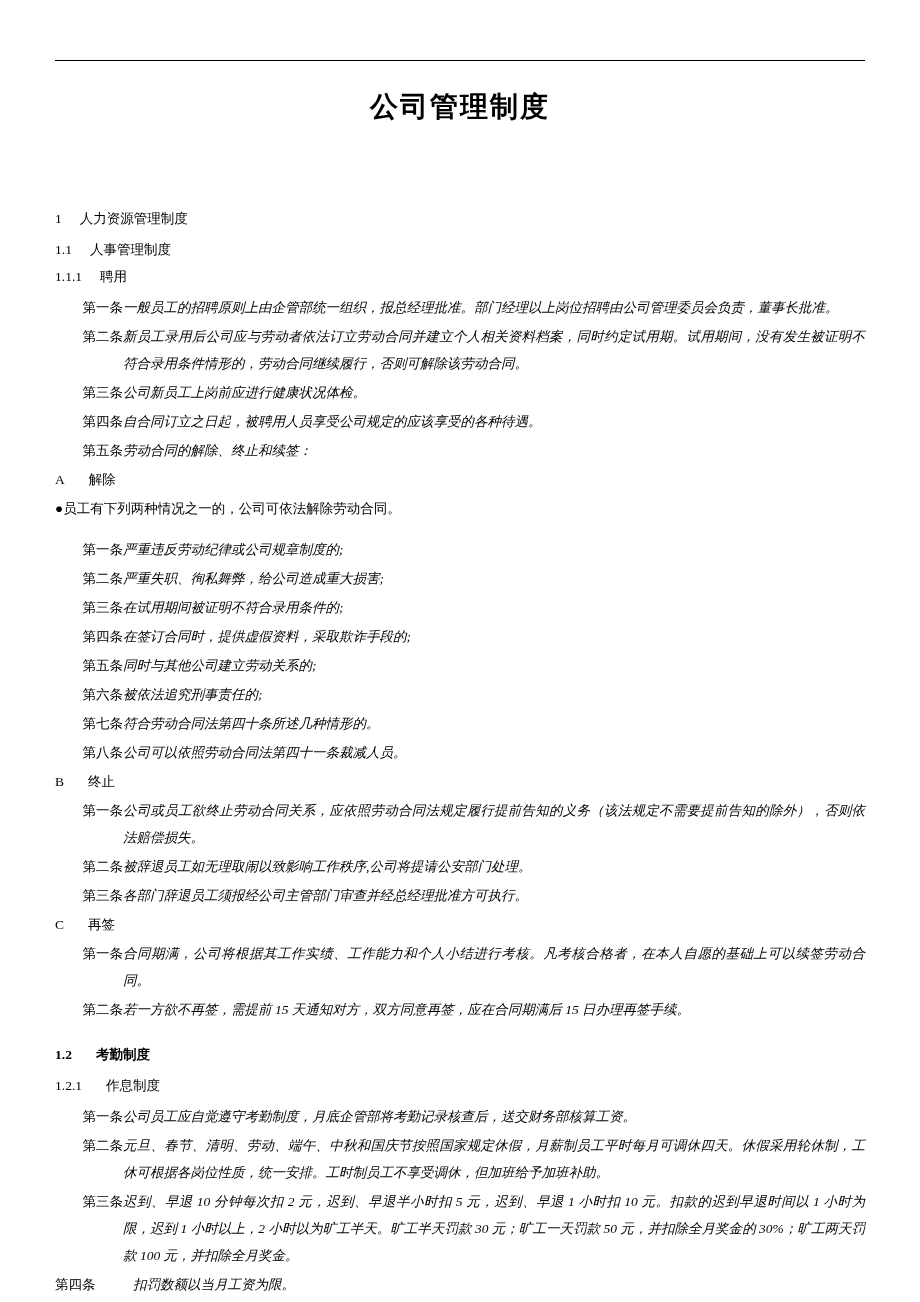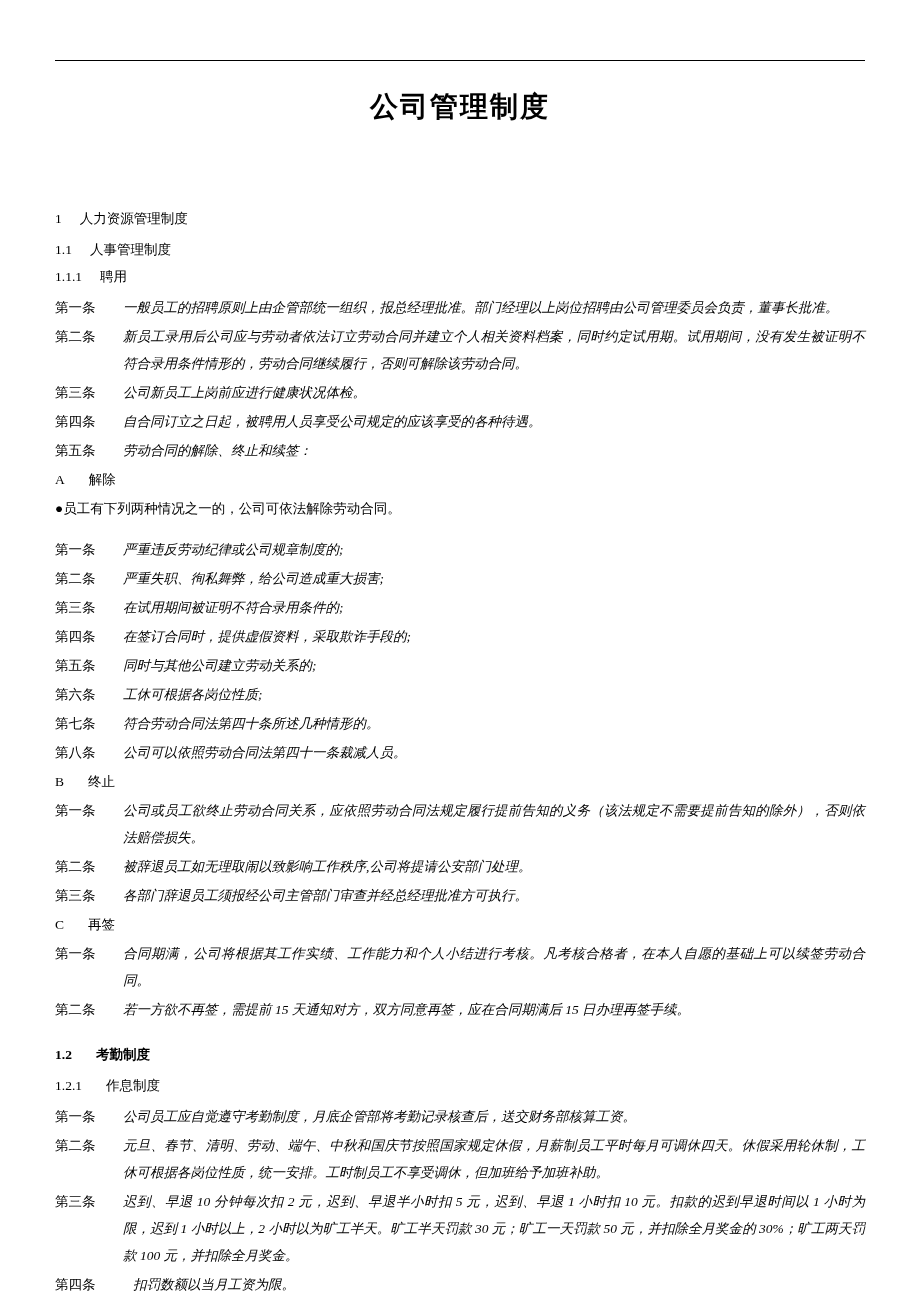--- a/index.html
+++ b/index.html
@@ -37,20 +37,21 @@
     .section-111 {
       margin-bottom: 4px;
     }
     .article {
       display: flex;
       margin-bottom: 2px;
     }
     .article-label {
       flex-shrink: 0;
       width: 68px;
+      text-align: right;
     }
     .article-label-wide {
       flex-shrink: 0;
       width: 78px;
     }
     .article-content {
       flex: 1;
       text-align: justify;
       font-style: italic;
     }
@@ -142,21 +143,21 @@
 <div class="article">
   <div class="article-label">第四条</div>
   <div class="article-content">在签订合同时，提供虚假资料，采取欺诈手段的;</div>
 </div>
 <div class="article">
   <div class="article-label">第五条</div>
   <div class="article-content">同时与其他公司建立劳动关系的;</div>
 </div>
 <div class="article">
   <div class="article-label">第六条</div>
-  <div class="article-content">工休可根据各岗位性质;</div>
+  <div class="article-content">被依法追究刑事责任的;</div>
 </div>
 <div class="article">
   <div class="article-label">第七条</div>
   <div class="article-content">符合劳动合同法第四十条所述几种情形的。</div>
 </div>
 <div class="article">
   <div class="article-label">第八条</div>
   <div class="article-content">公司可以依照劳动合同法第四十一条裁减人员。</div>
 </div>
 

